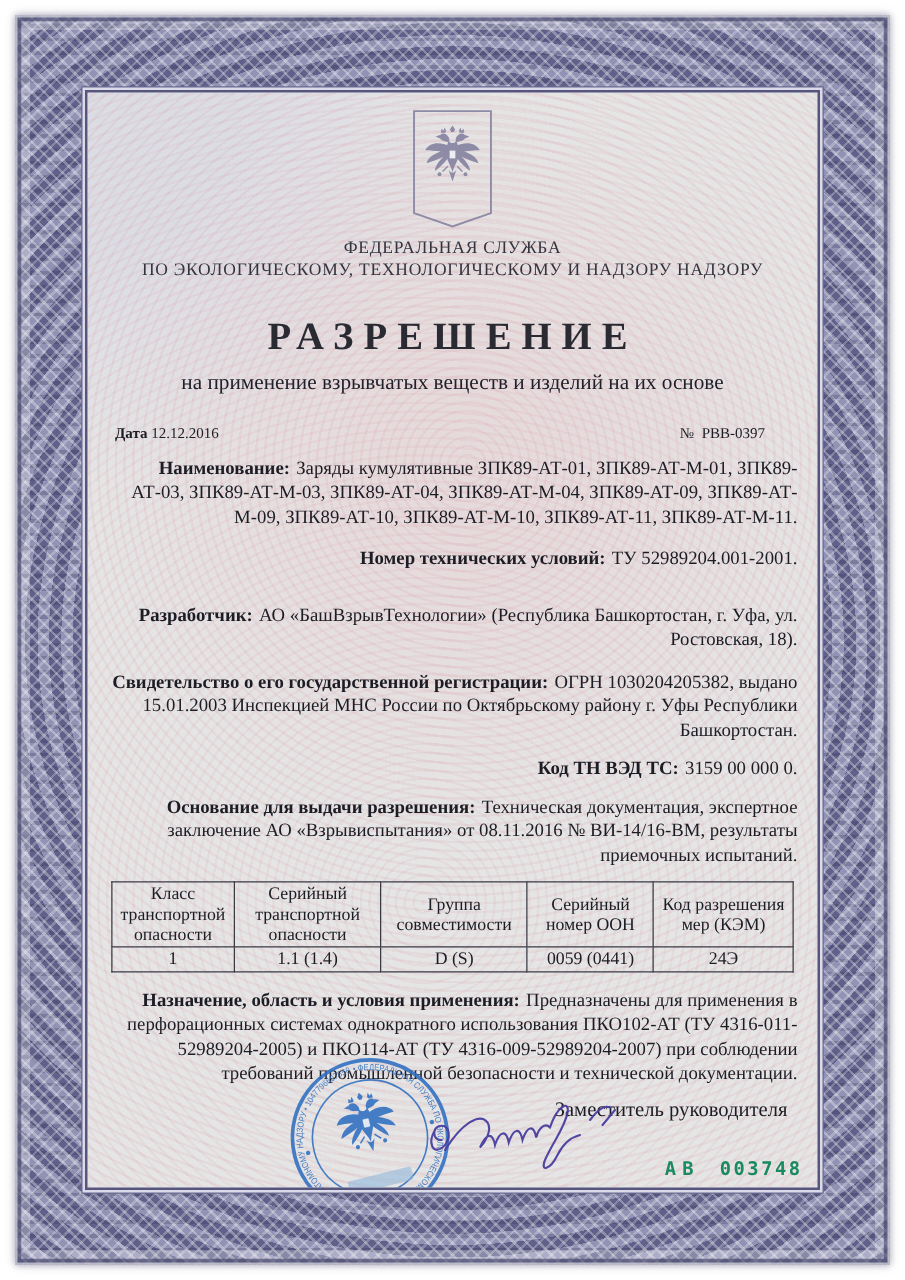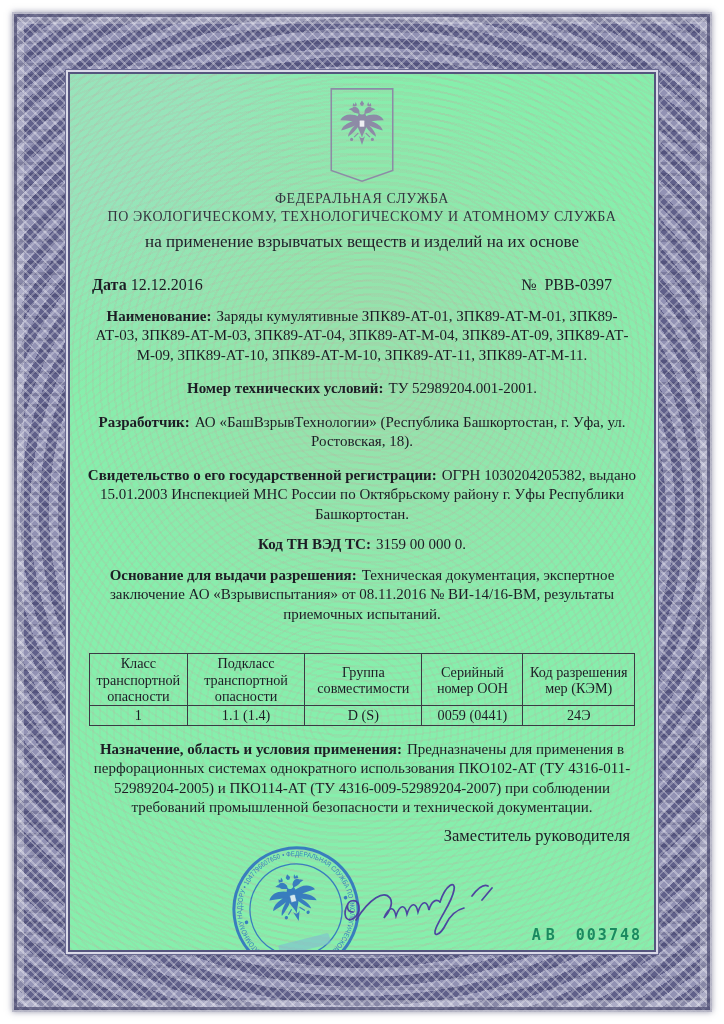--- a/index.html
+++ b/index.html
@@ -10,37 +10,37 @@
     background:
       repeating-linear-gradient(45deg, rgba(255,255,255,.30) 0 2px, rgba(255,255,255,0) 2px 7px),
       repeating-linear-gradient(-45deg, rgba(255,255,255,.24) 0 2px, rgba(0,0,0,0) 2px 7px),
       repeating-linear-gradient(0deg, rgba(38,38,78,.22) 0 3px, rgba(0,0,0,0) 3px 11px),
       repeating-radial-gradient(circle at 50% 50%, #9292b4 0 9px, #60608a 9px 19px);
     box-shadow:0 0 6px rgba(60,60,95,.5),
       inset 0 0 0 2px rgba(255,255,255,.55),
       inset 0 0 0 5px rgba(66,66,105,.65),
       inset 0 0 0 12px rgba(255,255,255,.25);}
   
-  .doc{position:absolute;left:70px;right:70px;top:74px;bottom:74px;background:#86efac;overflow:hidden;
+  .doc{position:absolute;left:70px;right:70px;top:74px;bottom:74px;background:#e5e5e5;overflow:hidden;
     box-shadow:0 0 0 2px #55557e,0 0 0 4px #dadae8,0 0 0 5px #6a6a92;}
   .doc::before{content:"";position:absolute;inset:0;pointer-events:none;
     background:
       radial-gradient(circle at 52% 34%, rgba(230,160,172,.16) 0 10%, rgba(230,160,172,0) 46%),
       repeating-radial-gradient(circle at 52% 34%, rgba(212,138,150,.12) 0 2px, rgba(255,255,255,0) 2px 7px),
       repeating-radial-gradient(circle at 46% 74%, rgba(212,138,150,.10) 0 2px, rgba(255,255,255,0) 2px 7px),
       radial-gradient(circle at 0% 0%, rgba(196,200,224,.28) 0 12%, rgba(196,200,224,0) 30%);}
   .content{position:relative;z-index:2;padding:10px 16px 0 16px;font-size:15px;line-height:1.3;}
   .emblem{display:block;margin:2px auto 6px auto;}
   .hdr{ text-align:center;font-size:14px;letter-spacing:.6px;color:#34343f;line-height:1.25;}
   .title{text-align:center;font-size:31px;font-weight:bold;letter-spacing:8px;color:#2a2a33;margin-top:24px;}
   .subtitle{text-align:center;font-size:17px;margin-top:6px;color:#20202a;}
-  .meta{display:flex;justify-content:space-between;margin-top:22px;padding:0 26px 0 6px;font-size:16px;text-align:right;}
-  .para{margin:11px 0 0 0;text-align:center;}
+  .meta{display:flex;justify-content:space-between;margin-top:22px;padding:0 26px 0 6px;font-size:12px;text-align:right;}
+  .para{margin:11px 0 0 0;text-align:right;}
   .para b{margin-right:5px;}
-  table.haz{width:99%;border-collapse:collapse;margin:29px auto 0 auto;font-size:14.2px;}
+  table.haz{width:99%;border-collapse:collapse;margin:10px auto 0 auto;font-size:14.2px;}
   table.haz th,table.haz td{border:1px solid #3a3a44;padding:1px 3px;text-align:center;
       font-weight:normal;line-height:1.15;vertical-align:middle;}
   table.haz th{height:48px;}
   .sign{margin-top:5px;text-align:right;font-size:16.5px;padding-right:8px;line-height:1.55;}
   .stamp{position:absolute;left:146px;top:756px;z-index:3;opacity:.88;}
   .sig{position:absolute;left:262px;top:796px;z-index:4;}
   .serial{position:absolute;right:12px;top:852px;z-index:3;
     font-family:"DejaVu Sans Mono",monospace;font-weight:bold;font-size:15px;color:#1b8a60;}
   .serial .ser{letter-spacing:5px;margin-right:16px;}
   .serial .num{letter-spacing:2px;}
@@ -78,43 +78,44 @@
   <div class="doc">
     <div class="content">
 
       <svg class="emblem" width="72" height="98" viewBox="0 0 72 102" style="color:#8d8ba6;">
         <path d="M4,3 H68 V88 L36,99 L4,88 Z" fill="none" stroke="#8d8ba6" stroke-width="1.6"></path>
         <use href="#eagle" x="9" y="14" width="54" height="54"></use>
       </svg>
 
       <div class="hdr">
         <div>ФЕДЕРАЛЬНАЯ СЛУЖБА</div>
-        <div>ПО ЭКОЛОГИЧЕСКОМУ, ТЕХНОЛОГИЧЕСКОМУ И АТОМНОМУ СЛУЖБА</div>
+        <div>ПО ЭКОЛОГИЧЕСКОМУ, ТЕХНОЛОГИЧЕСКОМУ И НАДЗОРУ НАДЗОРУ</div>
       </div>
 
+      <div class="title">РАЗРЕШЕНИЕ</div>
       <div class="subtitle">на применение взрывчатых веществ и изделий на их основе</div>
 
       <div class="meta">
         <div>
           <b>Дата</b>
           <span>12.12.2016</span>
         </div>
         <div>
           <span>№</span>&nbsp;
           <span>РВВ-0397</span>
         </div>
       </div>
 
       <p class="para">
         <b>Наименование:</b><span>Заряды кумулятивные ЗПК89-АТ-01, ЗПК89-АТ-М-01, ЗПК89-АТ-03, ЗПК89-АТ-М-03, ЗПК89-АТ-04, ЗПК89-АТ-М-04, ЗПК89-АТ-09, ЗПК89-АТ-М-09, ЗПК89-АТ-10, ЗПК89-АТ-М-10, ЗПК89-АТ-11, ЗПК89-АТ-М-11.</span>
       </p>
       <p class="para" style="margin-top:14px">
         <b>Номер технических условий:</b><span>ТУ 52989204.001-2001.</span>
       </p>
-      <p class="para" style="margin-top:14px">
+      <p class="para" style="margin-top:26px">
         <b>Разработчик:</b><span>АО «БашВзрывТехнологии» (Республика Башкортостан, г. Уфа, ул. Ростовская, 18).</span>
       </p>
       <p class="para" style="margin-top:14px">
         <b>Свидетельство о его государственной регистрации:</b><span>ОГРН  1030204205382, выдано 15.01.2003 Инспекцией МНС России по Октябрьскому району г. Уфы Республики Башкортостан.</span>
       </p>
       <p class="para">
         <b>Код ТН ВЭД ТС:</b><span>3159 00 000 0.</span>
       </p>
       <p class="para">
         <b>Основание для выдачи разрешения:</b><span>Техническая документация, экспертное заключение АО «Взрывиспытания» от 08.11.2016 № ВИ-14/16-ВМ, результаты приемочных испытаний.</span>
@@ -124,21 +125,21 @@
         <colgroup>
           <col style="width:18%">
             <col style="width:21.5%">
             <col style="width:21.5%">
             <col style="width:18.5%">
             <col style="width:20.5%">
         </colgroup>
         <tbody>
             <tr>
           <th>Класс транспортной опасности</th>
-          <th>Подкласс транспортной опасности</th>
+          <th>Серийный транспортной опасности</th>
           <th>Группа совместимости</th>
           <th>Серийный номер ООН</th>
           <th>Код разрешения мер (КЭМ)</th>
         </tr>
         <tr>
           <td>1</td>
           <td>1.1 (1.4)</td>
           <td>D (S)</td>
           <td>0059 (0441)</td>
           <td>24Э</td>

